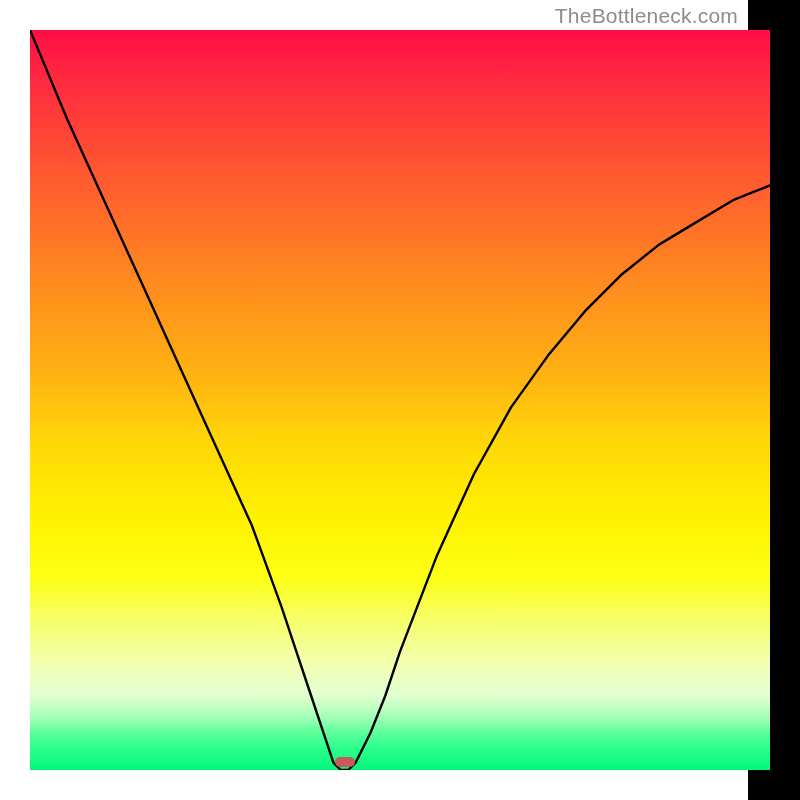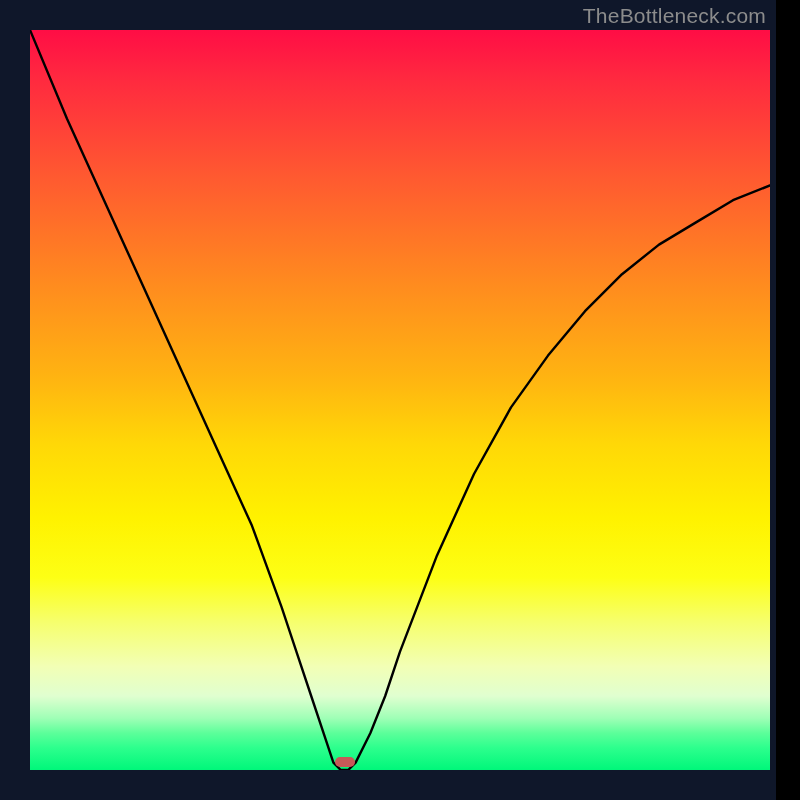--- a/index.html
+++ b/index.html
@@ -8,22 +8,21 @@
     width: 800px;
     height: 800px;
     background: #000;
     overflow: hidden;
     font-family: Arial, Helvetica, sans-serif;
   }
   .outer {
     position: relative;
     width: 748px;
     height: 800px;
-    background: #0f172a;
-    padding-left: 28px;
+    background: #ffffff;
   }
   .plot {
     position: absolute;
     left: 30px;
     top: 30px;
     width: 740px;
     height: 740px;
     
     background: linear-gradient(
       to bottom,

